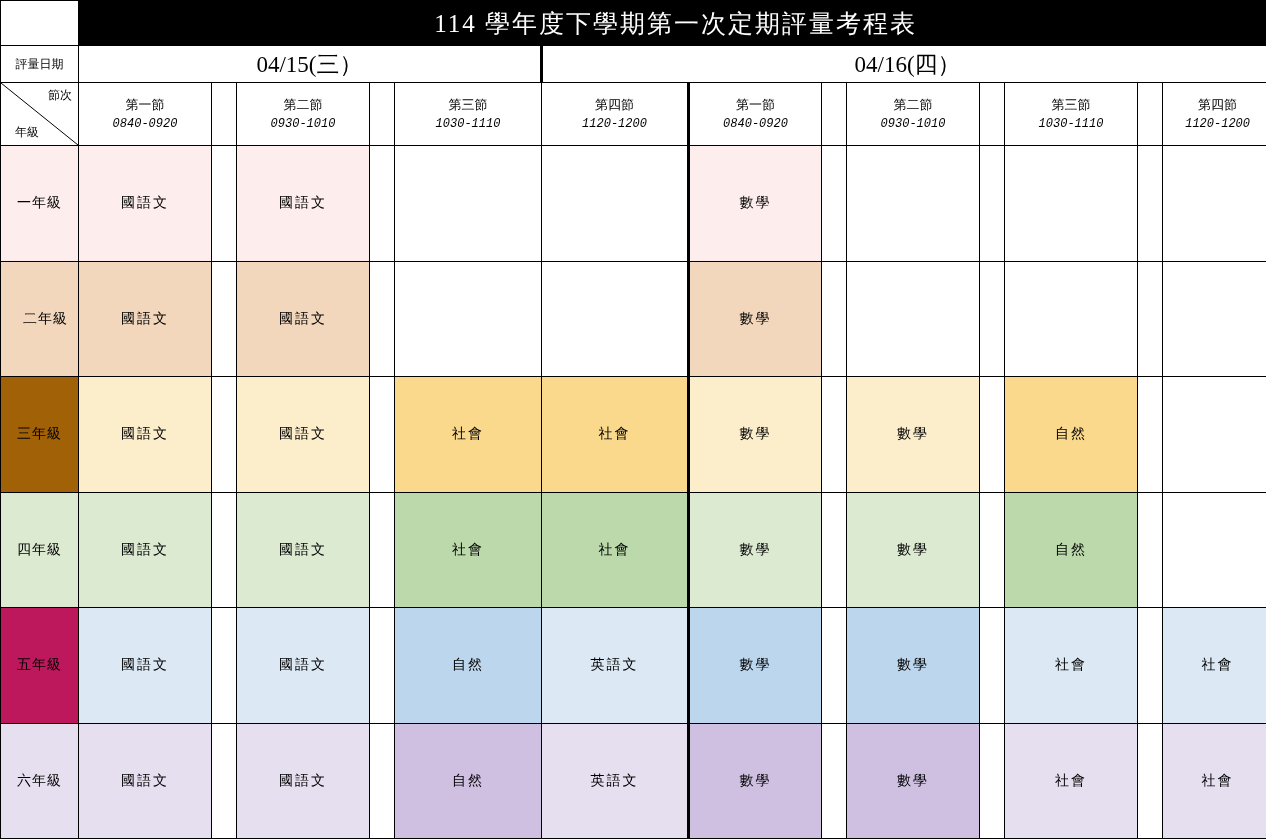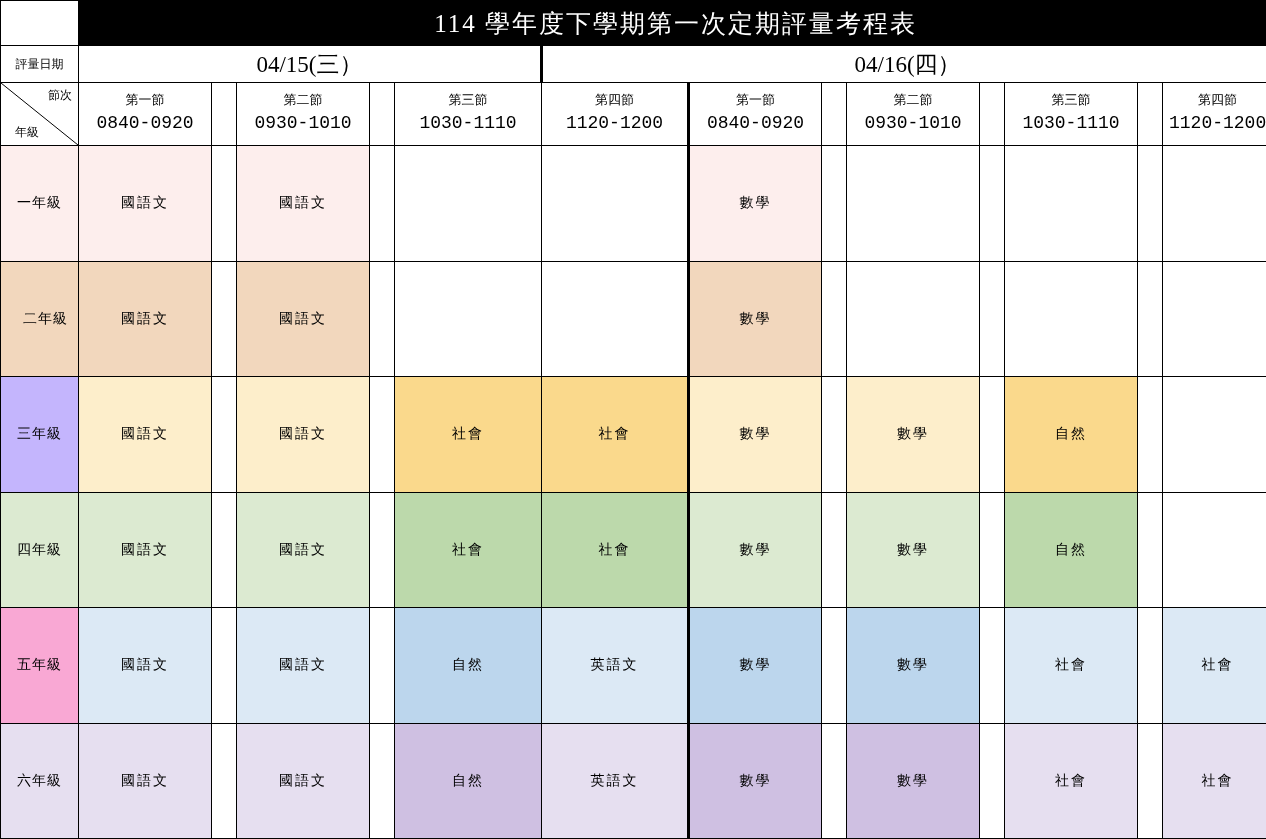--- a/index.html
+++ b/index.html
@@ -59,22 +59,23 @@
   }
   
   .period-head {
     font-size: 13px;
     line-height: 1.55;
     height: 62px;
     padding: 2px 0;
   }
   .period-head .ptime {
     font-family: "Liberation Mono", "DejaVu Sans Mono", monospace;
-    font-size: 18px;
+    font-size: 12px;
     letter-spacing: 0px;
+    font-style: italic;
   }
   
   .diag {
     position: relative;
     height: 62px;
     overflow: hidden;
     margin-top: 28px;
   }
   .diag .dline {
     position: absolute;
@@ -223,21 +224,21 @@
         <td class="subject" style="background: rgb(242, 215, 189);">數學</td>
         <td class="spacer"></td>
         <td class="subject" style="background: rgb(255, 255, 255);"></td>
         <td class="spacer"></td>
         <td class="subject" style="background: rgb(255, 255, 255);"></td>
         <td class="spacer"></td>
         <td class="subject" style="background: rgb(255, 255, 255);"></td>
       </tr>
 
       <tr>
-        <td class="grade-label" style="background: #c4b5fd;">三年級</td>
+        <td class="grade-label" style="background: #a16207;">三年級</td>
         <td class="subject" style="background: rgb(253, 238, 203);">國語文</td>
         <td class="spacer"></td>
         <td class="subject" style="background: rgb(253, 238, 203);">國語文</td>
         <td class="spacer"></td>
         <td class="subject" style="background: rgb(250, 217, 140);">社會</td>
         <td class="subject day-sep-right" style="background: rgb(250, 217, 140);">社會</td>
         <td class="subject" style="background: rgb(253, 238, 203);">數學</td>
         <td class="spacer"></td>
         <td class="subject" style="background: rgb(253, 238, 203);">數學</td>
         <td class="spacer"></td>
@@ -257,21 +258,21 @@
         <td class="subject" style="background: rgb(220, 234, 209);">數學</td>
         <td class="spacer"></td>
         <td class="subject" style="background: rgb(220, 234, 209);">數學</td>
         <td class="spacer"></td>
         <td class="subject" style="background: rgb(188, 217, 171);">自然</td>
         <td class="spacer"></td>
         <td class="subject" style="background: rgb(255, 255, 255);"></td>
       </tr>
 
       <tr>
-        <td class="grade-label" style="background: #f9a8d4;">五年級</td>
+        <td class="grade-label" style="background: #be185d;">五年級</td>
         <td class="subject" style="background: rgb(220, 233, 245);">國語文</td>
         <td class="spacer"></td>
         <td class="subject" style="background: rgb(220, 233, 245);">國語文</td>
         <td class="spacer"></td>
         <td class="subject" style="background: rgb(188, 214, 237);">自然</td>
         <td class="subject day-sep-right" style="background: rgb(220, 233, 245);">英語文</td>
         <td class="subject" style="background: rgb(188, 214, 237);">數學</td>
         <td class="spacer"></td>
         <td class="subject" style="background: rgb(188, 214, 237);">數學</td>
         <td class="spacer"></td>

